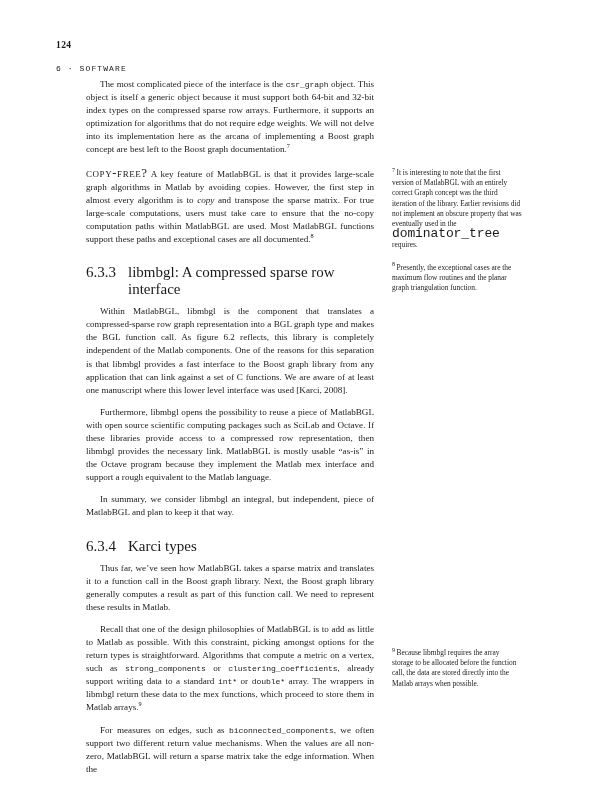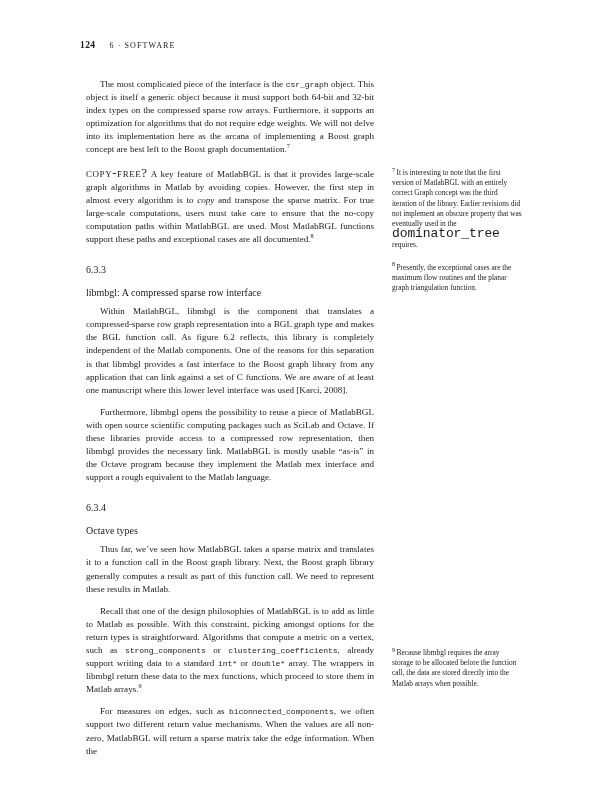--- a/index.html
+++ b/index.html
@@ -18,37 +18,38 @@
   .page {
     position: absolute;
     left: 0; top: 0;
     width: 612px;
     height: 792px;
   }
 
   
   .header {
     position: absolute;
-    left: 80px;
+    left: 56px;
     top: 40px;
     width: 468px;
     height: 14px;
     display: flex;
     align-items: baseline;
     gap: 14px;
+    flex-direction: column;
   }
   .folio {
     font-family: "Liberation Serif", serif;
     font-size: 9.5px;
     letter-spacing: 0.4px;
     color: #1a1a1a;
     font-weight: 600;
   }
   .runhead {
-    font-family: Liberation Serif, serif;
+    font-family: Liberation Mono, monospace;
     font-size: 8px;
     letter-spacing: 1.1px;
     color: #1a1a1a;
   }
 
   
   .maincol {
     position: absolute;
     left: 86px;
     top: 78px;
@@ -87,27 +88,26 @@
     font-size: 13px;
   }
   sup.fn {
     font-size: 6.2px;
     vertical-align: super;
     line-height: 0;
   }
 
   
   .sechead {
-    font-size: 10px;
+    font-size: 15px;
     margin-top: 18px;
     margin-bottom: 7px;
     display: flex;
     gap: 12px;
     align-items: baseline;
-    flex-direction: column;
   }
   .sechead .num { font-style: normal; }
   .sechead .title { }
 
   
   .note {
     font-size: 7.4px;
     line-height: 10.2px;
     text-align: left;
     margin-bottom: 12px;
@@ -143,24 +143,25 @@
 
     <p class="gap"><span class="sc">copy-free?</span><span> A key feature of MatlabBGL is that it provides large-scale graph algorithms in Matlab by avoiding copies. However, the first step in almost every algorithm is to </span><span class="ital">copy</span><span> and transpose the sparse matrix. For true large-scale computations, users must take care to ensure that the no-copy computation paths within MatlabBGL are used. Most MatlabBGL functions support these paths and exceptional cases are all documented.</span><sup class="fn">8</sup></p>
 
     <div class="sechead">
       <span class="num">6.3.3</span>
       <span class="title">libmbgl: A compressed sparse row interface</span>
     </div>
 
     <p class="indent">Within MatlabBGL, libmbgl is the component that translates a compressed-sparse row graph representation into a BGL graph type and makes the BGL function call. As figure 6.2 reflects, this library is completely independent of the Matlab components. One of the reasons for this separation is that libmbgl provides a fast interface to the Boost graph library from any application that can link against a set of C functions. We are aware of at least one manuscript where this lower level interface was used [Karci, 2008].</p>
     <p class="indent gap">Furthermore, libmbgl opens the possibility to reuse a piece of MatlabBGL with open source scientific computing packages such as SciLab and Octave. If these libraries provide access to a compressed row representation, then libmbgl provides the necessary link. MatlabBGL is mostly usable “as-is” in the Octave program because they implement the Matlab mex interface and support a rough equivalent to the Matlab language.</p>
+    <p class="indent gap">In summary, we consider libmbgl an integral, but independent, piece of MatlabBGL and plan to keep it that way.</p>
 
     <div class="sechead">
       <span class="num">6.3.4</span>
-      <span class="title">Octave types</span>
+      <span class="title">Karci types</span>
     </div>
 
     <p class="indent">Thus far, we’ve seen how MatlabBGL takes a sparse matrix and translates it to a function call in the Boost graph library. Next, the Boost graph library generally computes a result as part of this function call. We need to represent these results in Matlab.</p>
 
     <p class="indent gap"><span>Recall that one of the design philosophies of MatlabBGL is to add as little to Matlab as possible. With this constraint, picking amongst options for the return types is straightforward. Algorithms that compute a metric on a vertex, such as </span><span class="mono">strong_components</span><span> or </span><span class="mono">clustering_coefficients</span><span>, already support writing data to a standard </span><span class="mono">int*</span><span> or </span><span class="mono">double*</span><span> array. The wrappers in libmbgl return these data to the mex functions, which proceed to store them in Matlab arrays.</span><sup class="fn">9</sup></p>
 
     <p class="indent gap"><span>For measures on edges, such as </span><span class="mono">biconnected_components</span><span>, we often support two different return value mechanisms. When the values are all non-zero, MatlabBGL will return a sparse matrix take the edge information. When the</span></p>
 
   </div>
 

